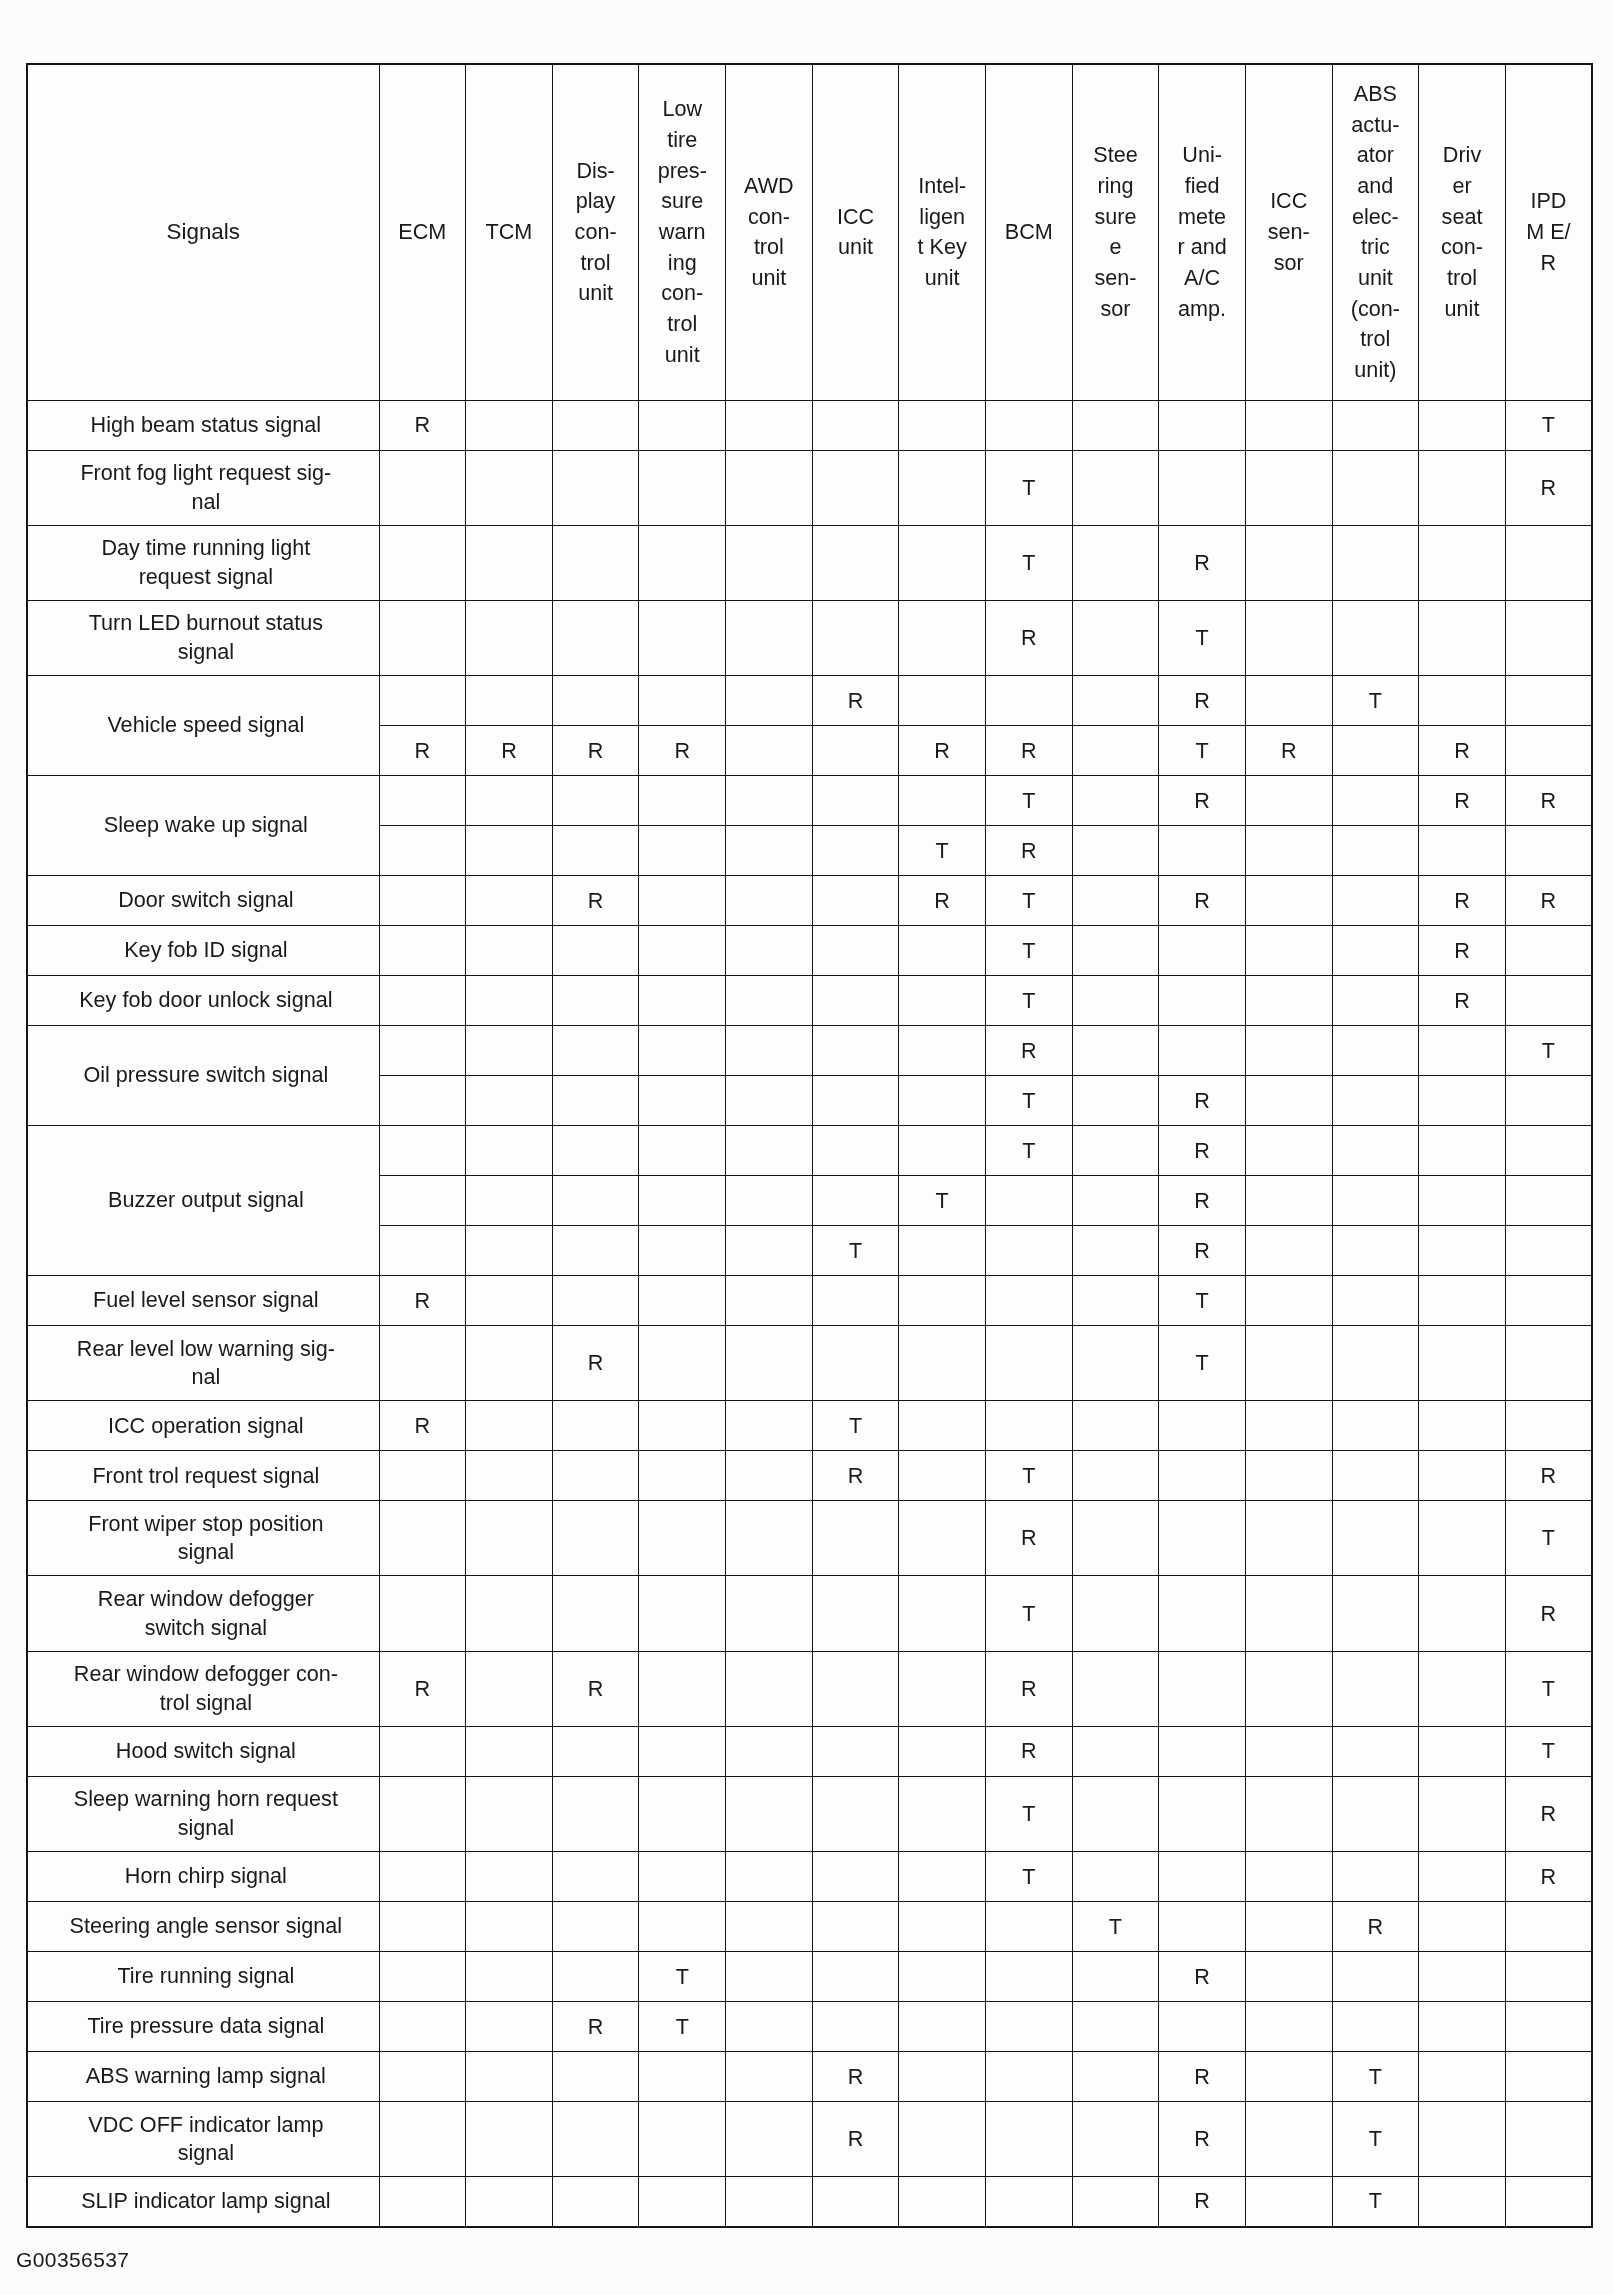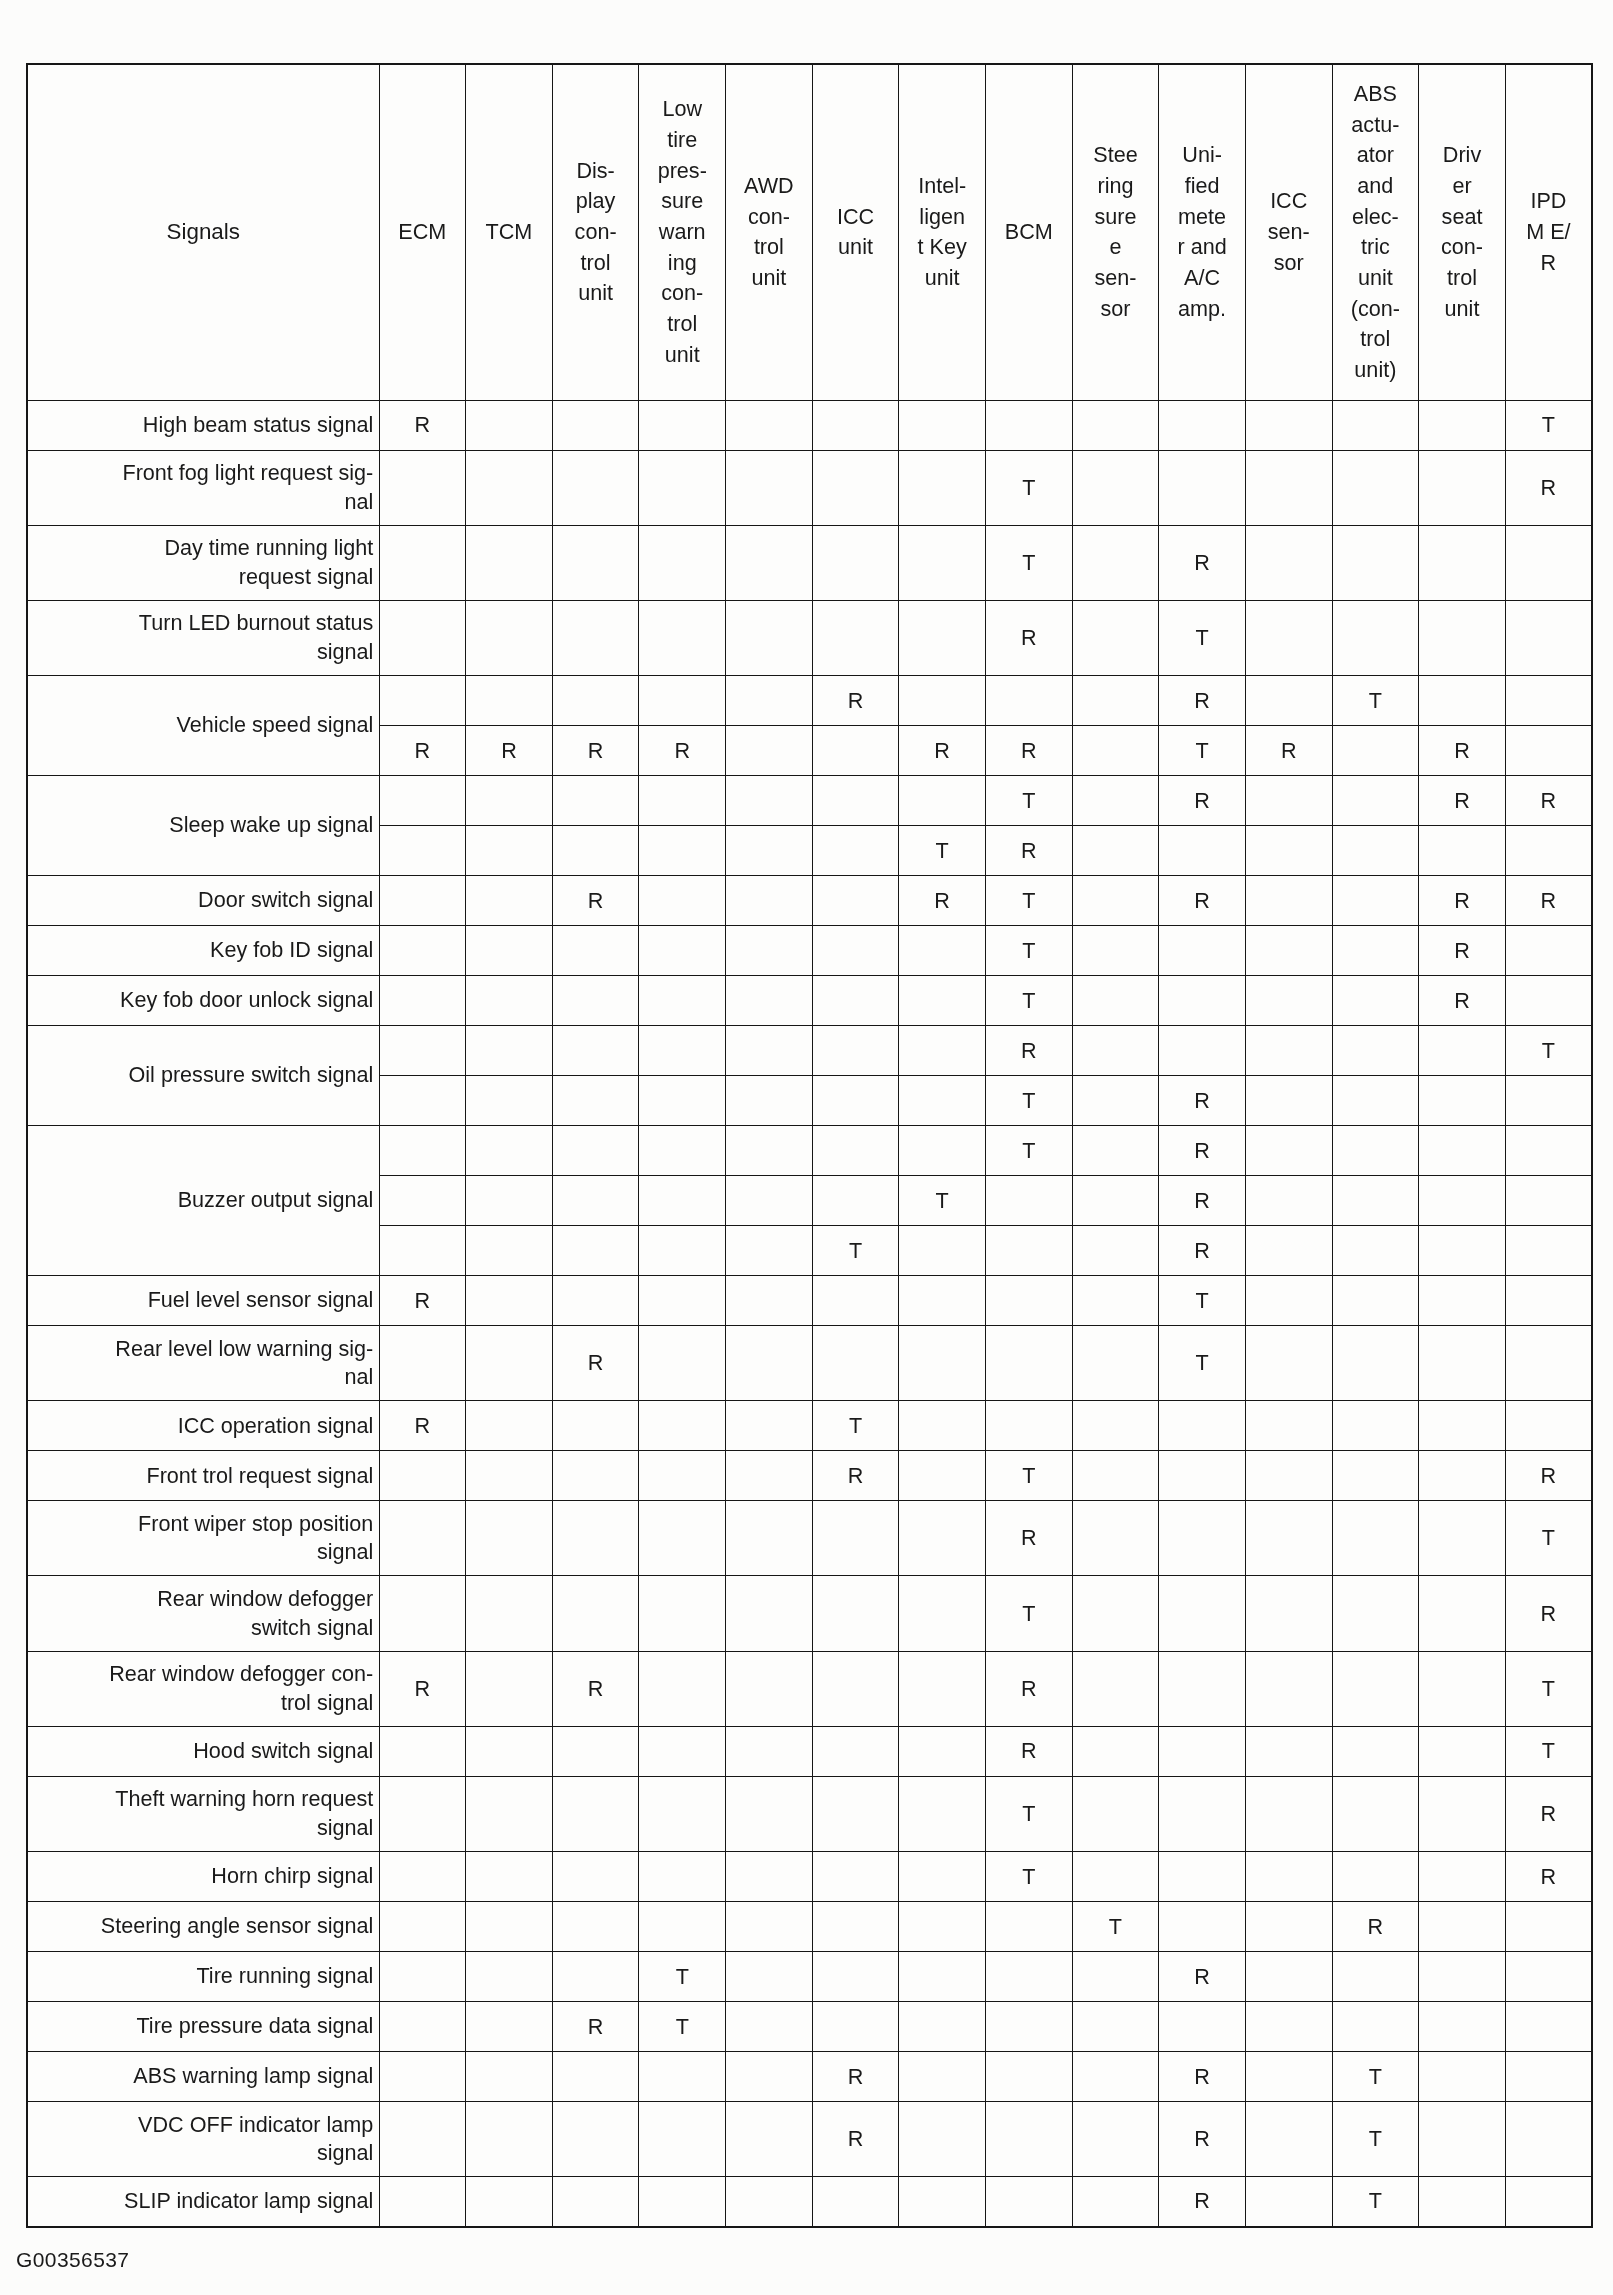--- a/index.html
+++ b/index.html
@@ -37,21 +37,21 @@
     text-align: center;
     vertical-align: middle;
     white-space: pre-line;
     padding: 7px 1.7px;
   }
   tr.head-row { height: 336px; }
   th.corner { font-size: 22.4px; margin-top: 29px; }
   td.signal-cell {
     font-size: 21.6px;
     line-height: 1.32;
-    text-align: right;
+    text-align: center;
     vertical-align: middle;
     white-space: pre-line;
     padding: 8.6px 5.2px 8.6px 10.4px;
   }
   td.value-cell {
     font-size: 21.6px;
     text-align: center;
     vertical-align: middle;
     padding: 1.7px;
   }
@@ -557,21 +557,21 @@
           <td class="value-cell"></td>
           <td class="value-cell">R</td>
           <td class="value-cell"></td>
           <td class="value-cell"></td>
           <td class="value-cell"></td>
           <td class="value-cell"></td>
           <td class="value-cell"></td>
           <td class="value-cell">T</td>
         </tr>
         <tr>
-          <td class="signal-cell" rowspan="1">Theft warning horn request
+          <td class="signal-cell" rowspan="1">Sleep warning horn request
 signal</td>
           <td class="value-cell"></td>
           <td class="value-cell"></td>
           <td class="value-cell"></td>
           <td class="value-cell"></td>
           <td class="value-cell"></td>
           <td class="value-cell"></td>
           <td class="value-cell"></td>
           <td class="value-cell">T</td>
           <td class="value-cell"></td>

